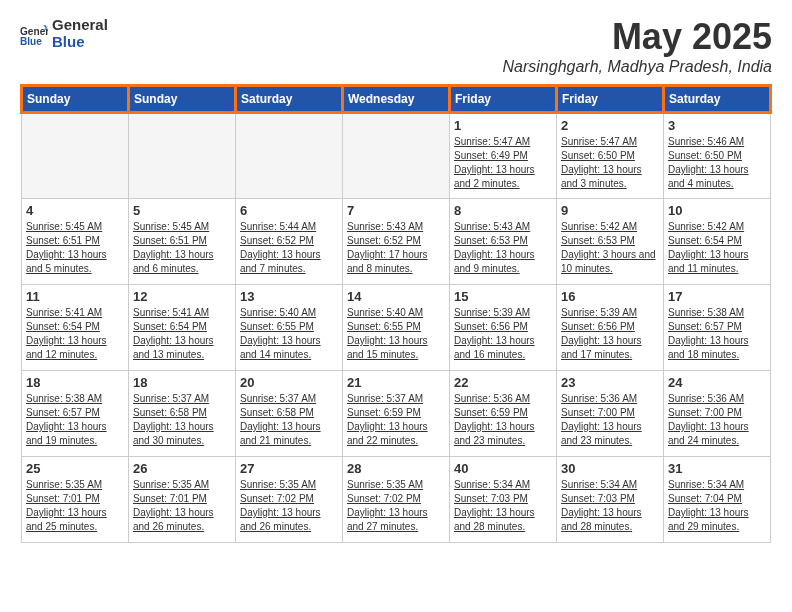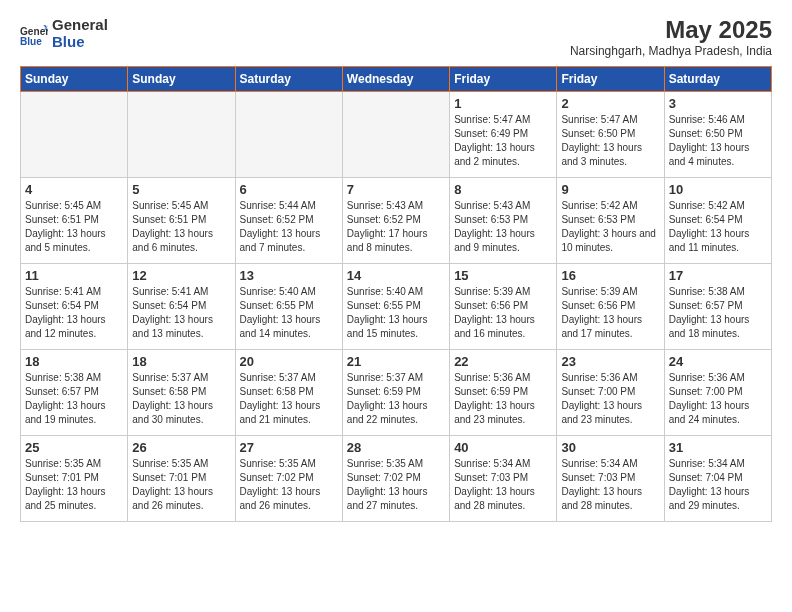--- a/index.html
+++ b/index.html
@@ -22,41 +22,42 @@
       gap: 4px;
     }
     .logo-icon {
       width: 28px;
       height: 28px;
     }
     .title-section {
       text-align: right;
     }
     .calendar-title {
-      font-size: 24px;
+      font-size: 36px;
       font-weight: bold;
       color: #333;
     }
     .calendar-subtitle {
-      font-size: 12px;
-      color: #333;
+      font-size: 16px;
+      color: #333;
+      font-style: italic;
     }
     table {
       width: 100%;
       border-collapse: collapse;
       margin-top: 8px;
     }
     thead tr th {
       background: #2255aa;
       color: #fff;
       font-size: 12px;
       font-weight: bold;
       padding: 5px 4px;
       text-align: left;
-      border: 1px solid #f97316;
+      border: 3px solid #f97316;
     }
     tbody tr td {
       border: 1px solid #ccc;
       vertical-align: top;
       padding: 4px 4px;
       width: calc(100% / 7);
       min-height: 80px;
       height: 86px;
       background: #fff;
       font-size: 10px;
@@ -68,20 +69,21 @@
     .day-number {
       font-size: 13px;
       font-weight: bold;
       color: #333;
       margin-bottom: 2px;
     }
     .day-detail {
       font-size: 10px;
       color: #333;
       line-height: 1.4;
+      text-decoration: underline;
     }
   </style>
 </head>
 <body>
 
 <div class="header-top">
   <div class="logo">
     <svg class="logo-icon" viewBox="0 0 36 36" xmlns="http://www.w3.org/2000/svg">
       <text x="0" y="20" font-size="13" font-weight="bold" fill="#333">General</text>
       <text x="0" y="33" font-size="13" font-weight="bold" fill="#2255aa">Blue</text>

